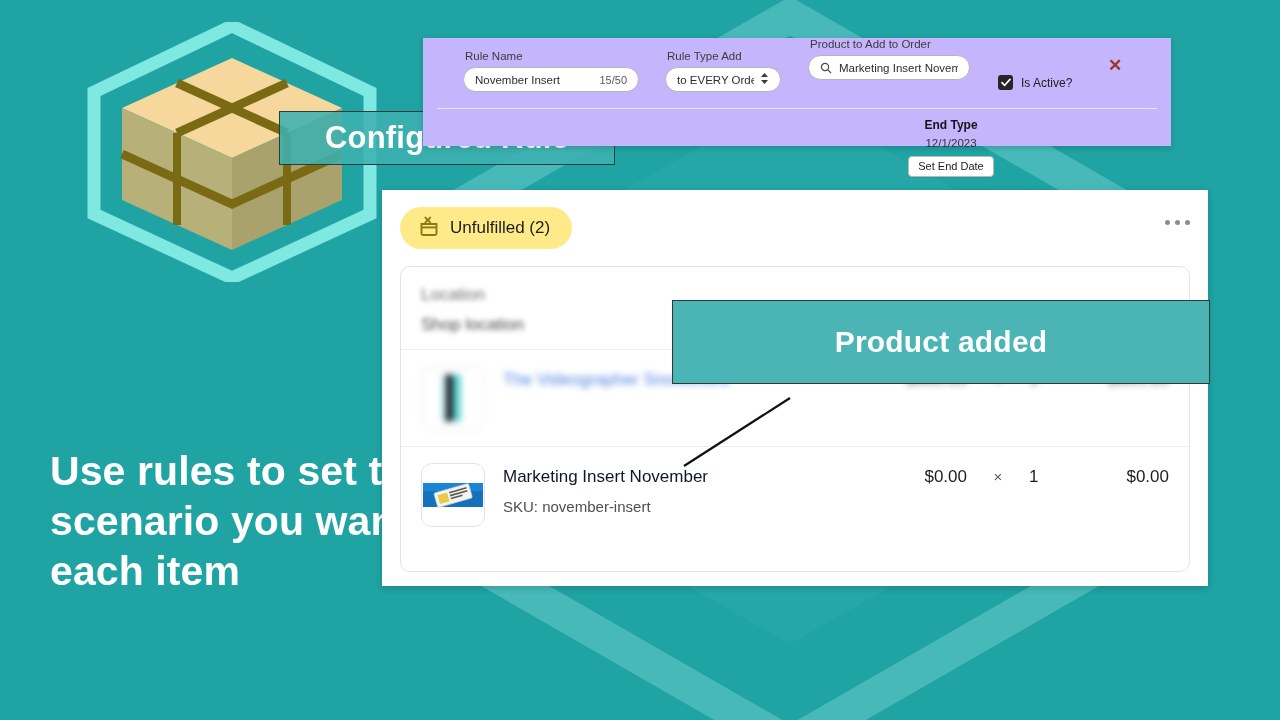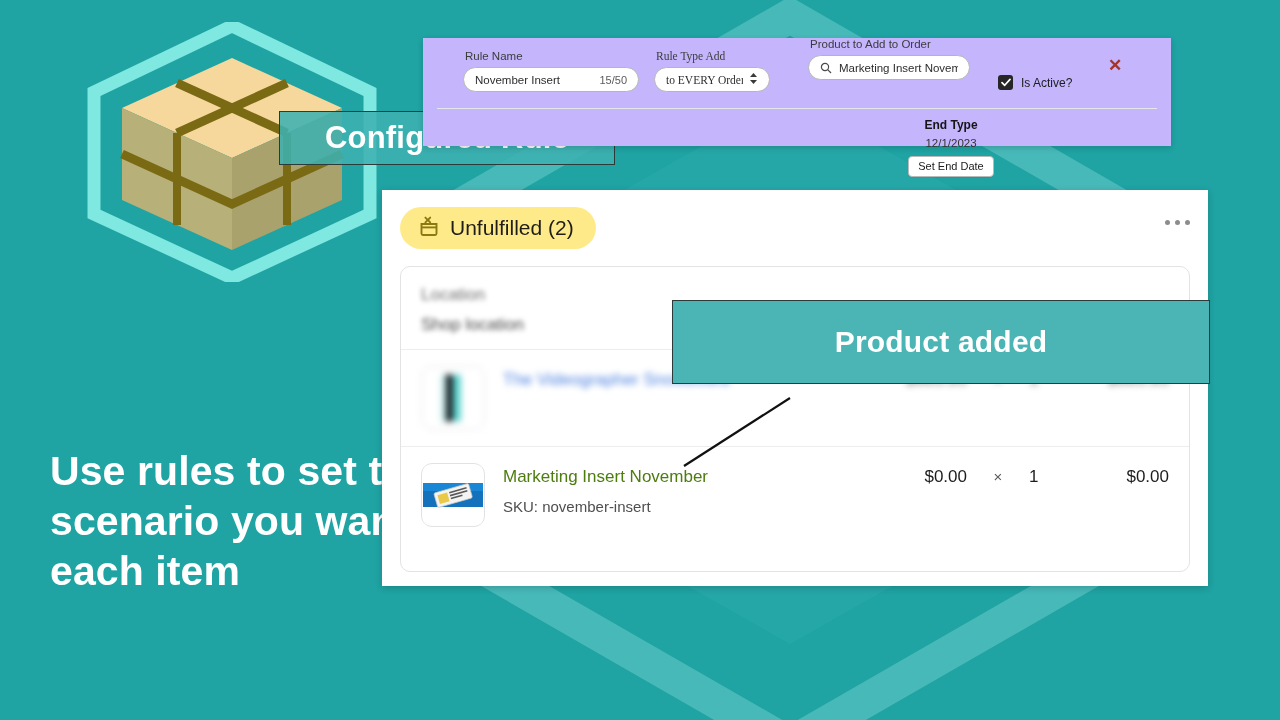--- a/index.html
+++ b/index.html
@@ -61,21 +61,21 @@
     box-sizing:border-box;
     border:1px solid #b5b5b5;border-radius:20px;background:#fff;
     height:25px;display:flex;align-items:center;
     font-size:11.5px;color:#2e2e2e;padding:0 11px;
   }
   .pill .val{white-space:nowrap;overflow:hidden;}
   .pill .counter{margin-left:auto;color:#5b5b5b;font-size:11px;}
   .pill .caret{margin-left:6px;font-size:11px;color:#3a3a3a;line-height:1;}
   .pill .mag{margin-right:7px;display:inline-flex;}
   #f-rulename{left:40px;top:12px;width:176px;}
-  #f-ruletype{left:231px;top:12px;width:116px;font-family:Liberation Serif, serif;}
+  #f-ruletype{left:242px;top:12px;width:116px;}
   #f-product{left:385px;top:0;width:162px;}
   #active-wrap{position:absolute;left:575px;top:37px;display:flex;align-items:center;gap:8px;}
   .checkbox{
     width:15px;height:15px;border-radius:3px;background:#262626;
     display:flex;align-items:center;justify-content:center;
   }
   .checkbox svg{display:block;}
   #active-label{font-size:12px;color:#1d1d1d;}
   #close-x{
     position:absolute;left:683px;top:18px;width:18px;height:18px;
@@ -101,21 +101,21 @@
   #order-card{
     position:absolute;left:382px;top:190px;width:826px;height:396px;
     background:#ffffff;
     box-shadow:0 2px 7px rgba(0,0,0,.18);
   }
   #badge{
     position:absolute;left:18px;top:17px;height:42px;
     background:#FFEA8A;border-radius:21px;
     display:flex;align-items:center;gap:10px;padding:0 22px 0 18px;
   }
-  #badge-label{font-size:21px;color:#1e1d1a;}
+  #badge-label{font-size:17px;color:#1e1d1a;}
   #more-dots{
     position:absolute;right:18px;top:30px;display:flex;gap:5px;align-items:center;
   }
   #more-dots i{width:5px;height:5px;border-radius:50%;background:#8c8c8c;display:block;}
 
   #inner-card{
     position:absolute;left:18px;top:76px;right:18px;bottom:14px;
     border:1px solid #e3e3e3;border-radius:10px;overflow:hidden;background:#fff;
   }
   .loc-block{padding:18px 20px 14px 20px;}
@@ -123,21 +123,21 @@
   .loc-value{font-size:17px;color:#4a4a4a;margin-top:10px;filter:blur(2.6px);}
   .line-sep{height:1px;background:#ededed;}
 
   .item-row{display:flex;align-items:flex-start;padding:16px 20px;gap:18px;position:relative;}
   .thumb{
     width:62px;height:62px;flex:0 0 62px;border:1px solid #e2e2e2;border-radius:11px;
     background:#fff;overflow:hidden;display:flex;align-items:center;justify-content:center;
   }
   .thumb svg{display:block;}
   .item-main{flex:1;min-width:0;padding-top:4px;}
-  .item-title{font-size:17px;color:#4d7c0f;line-height:1.2;}
+  .item-title{font-size:17px;color:#0f172a;line-height:1.2;}
   .item-sku{font-size:15px;color:#4f4f4f;margin-top:11px;}
   .item-price{font-size:17px;color:#1d1d1d;width:92px;text-align:right;padding-top:4px;}
   .item-x{font-size:15px;color:#5b5b5b;width:26px;text-align:center;padding-top:5px;}
   .item-qty{font-size:17px;color:#1d1d1d;width:26px;text-align:left;padding-top:4px;}
   .item-total{font-size:17px;color:#1d1d1d;width:96px;text-align:right;padding-top:4px;}
   .blurred{filter:blur(3px);}
   .blurred .item-title{color:#4a7fe0;}
   .blurred .item-price,.blurred .item-x,.blurred .item-qty,.blurred .item-total{color:#6a6a6a;}
 
   #pointer-line{position:absolute;left:0;top:0;width:826px;height:396px;pointer-events:none;}

